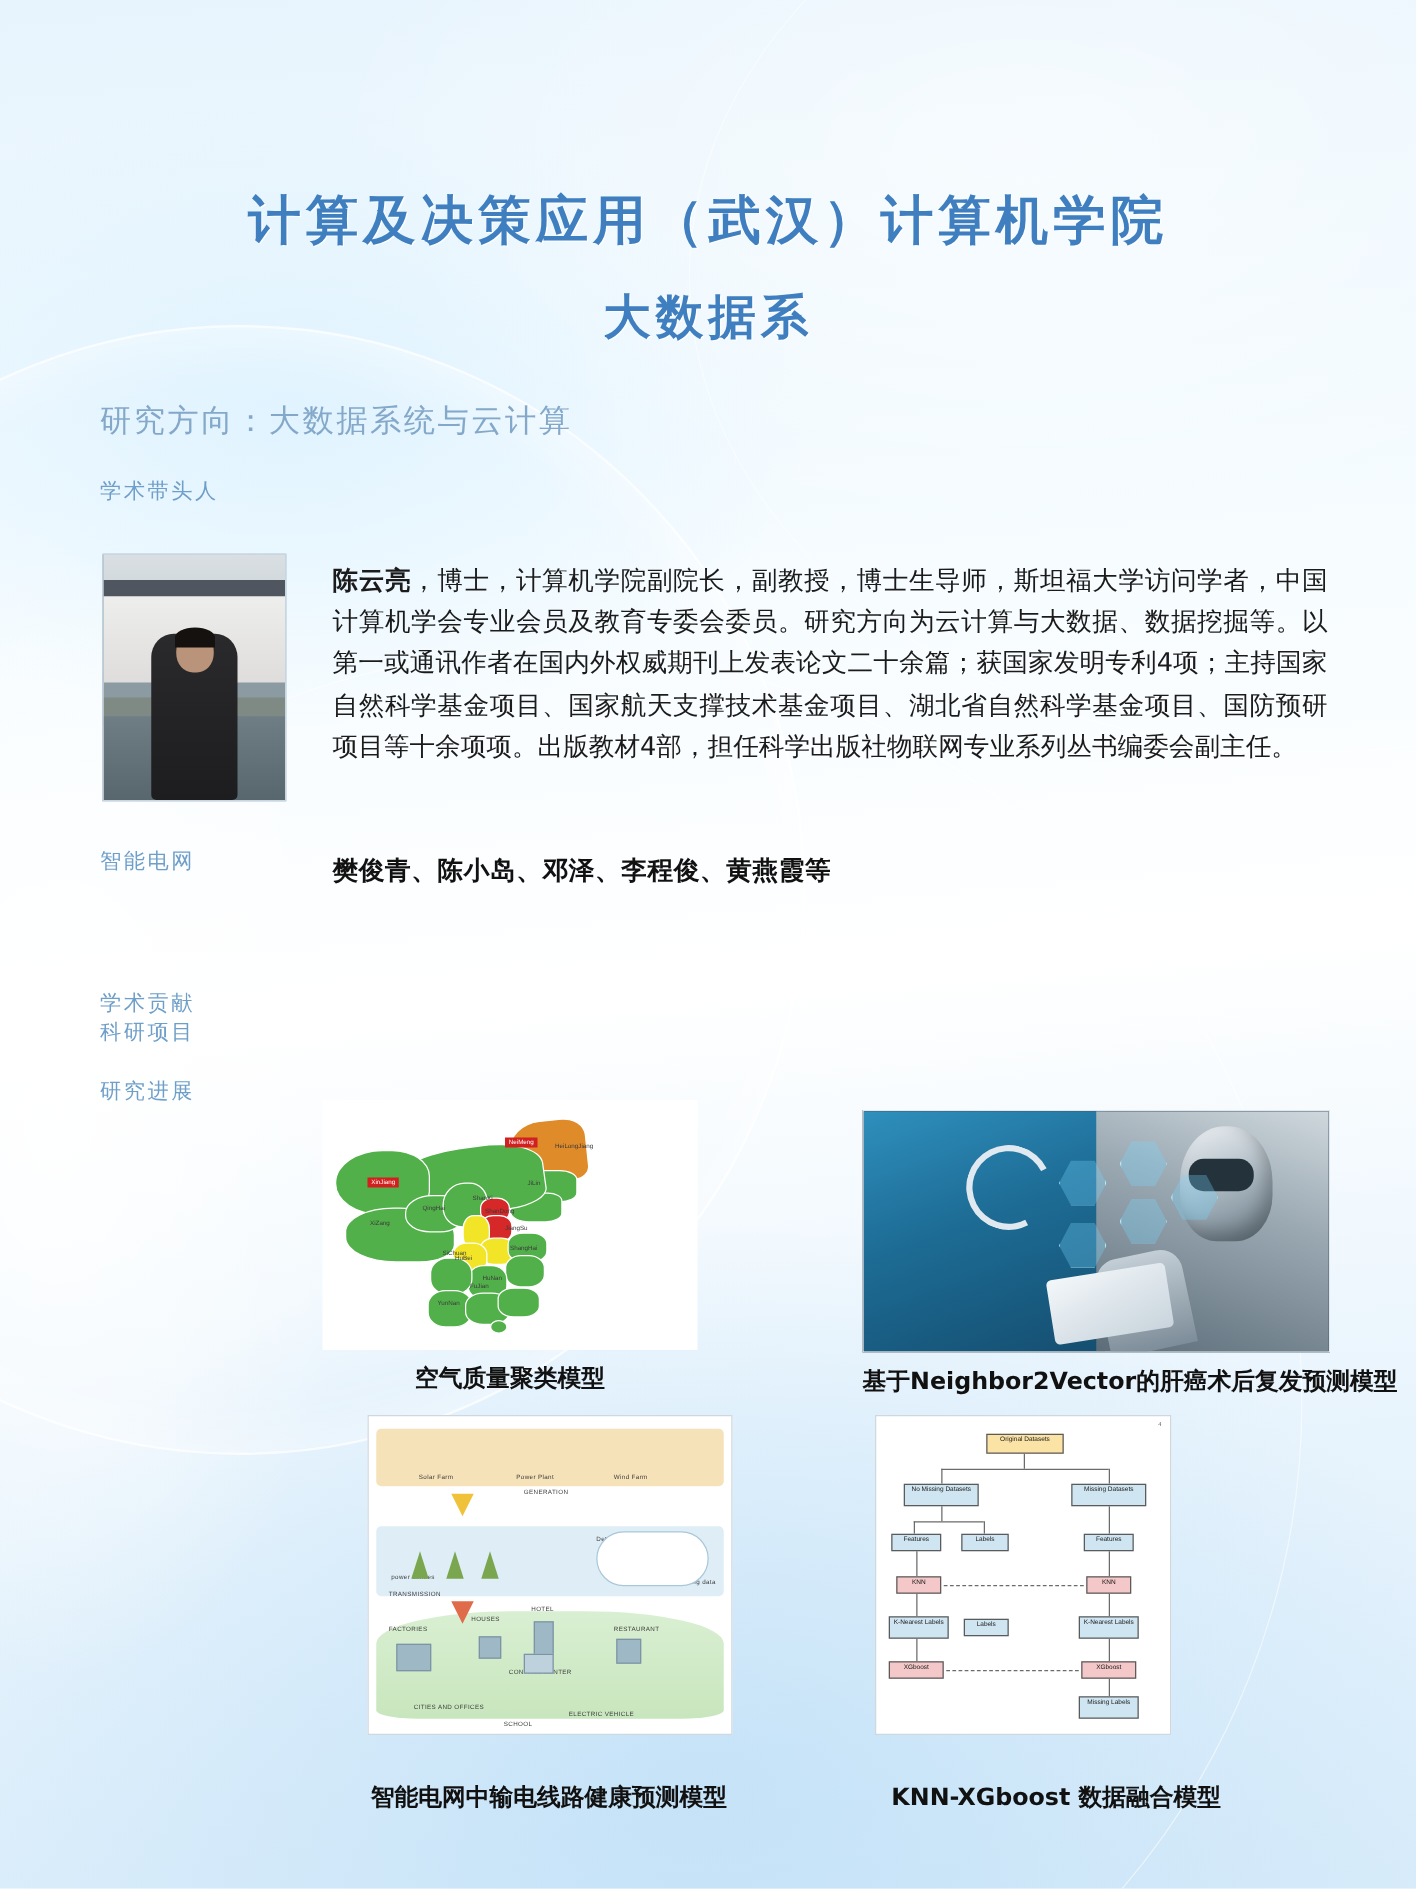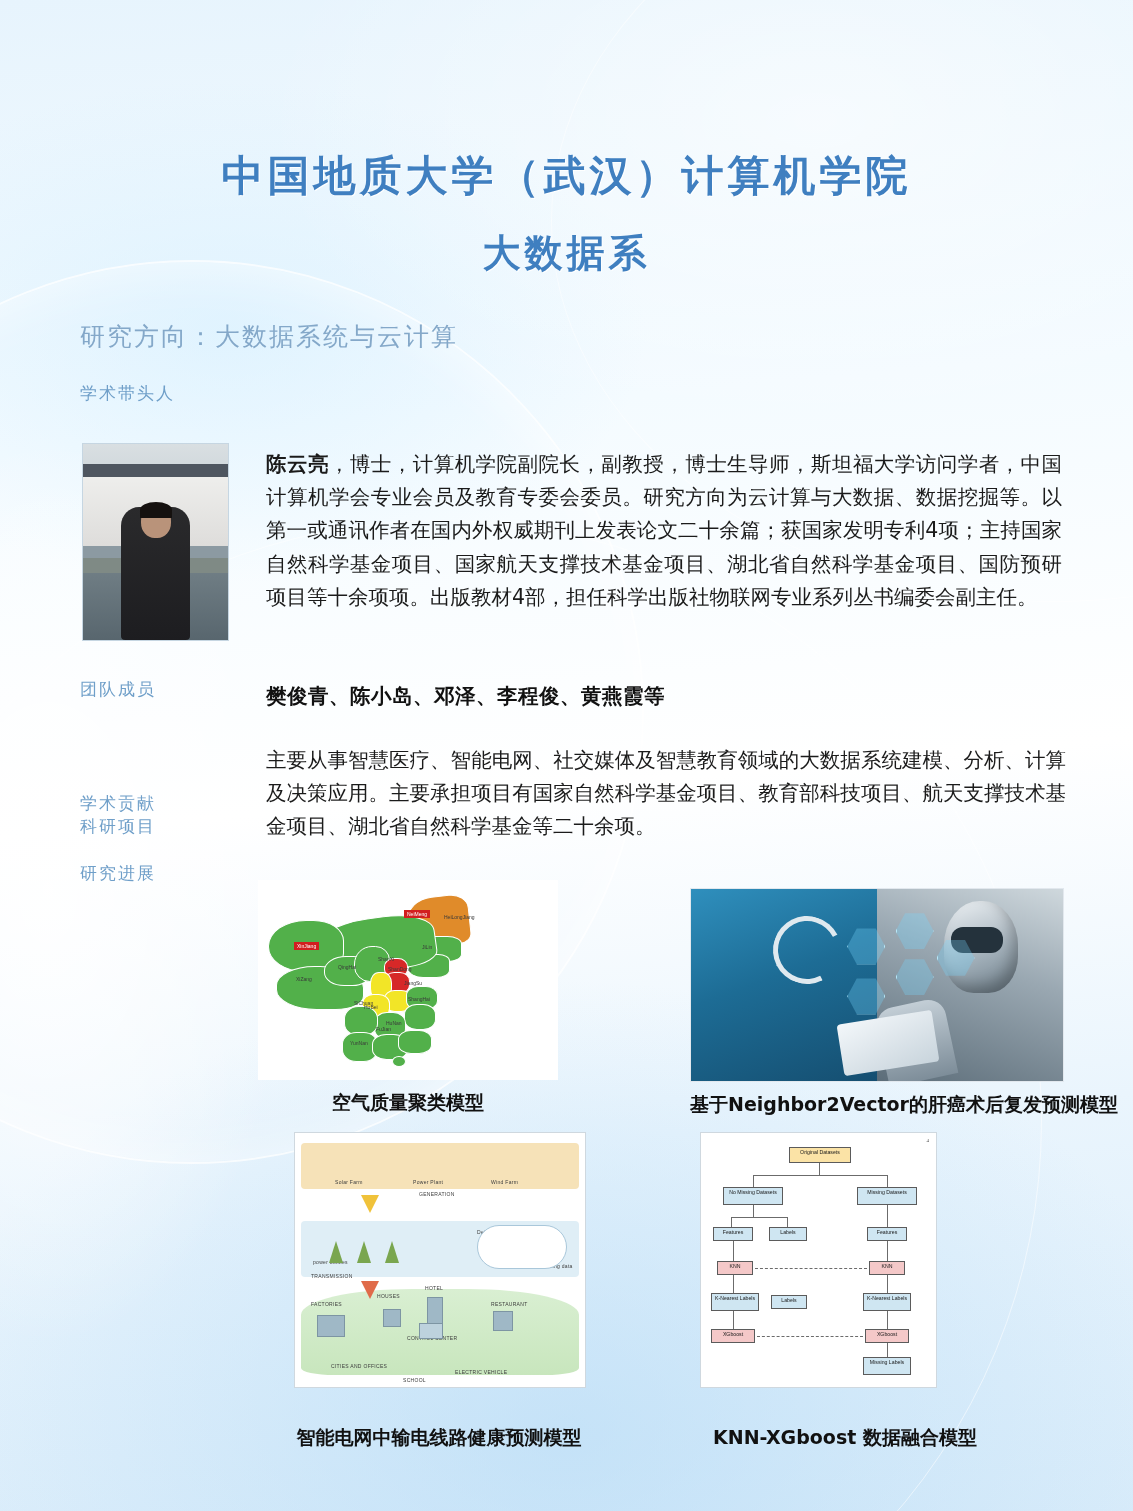--- a/index.html
+++ b/index.html
@@ -457,48 +457,47 @@
 <body>
 
 <div class="poster">
 
   <div class="swoosh sw1"></div>
   <div class="swoosh sw2"></div>
   <div class="swoosh sw3"></div>
   <div class="glow-left"></div>
 
 
-  <div class="title-main">中国地质大学（武汉）计算机学院</div>
+  <div class="title-main">计算及决策应用（武汉）计算机学院</div>
   <div class="title-sub">大数据系</div>
 
   <div class="direction">研究方向：大数据系统与云计算</div>
 
   <div class="section-label lbl-leader">学术带头人</div>
 
   <div class="leader-photo">
     <div class="lp-sky"></div>
     <div class="lp-wall"></div>
     <div class="lp-roof"></div>
     <div class="lp-bank"></div>
     <div class="lp-water"></div>
     <div class="lp-person"></div>
     <div class="lp-head"></div>
     <div class="lp-hair"></div>
   </div>
 
   <div class="leader-text"><span class="nm">陈云亮</span><span>，博士，计算机学院副院长，副教授，博士生导师，斯坦福大学访问学者，中国计算机学会专业会员及教育专委会委员。研究方向为云计算与大数据、数据挖掘等。以第一或通讯作者在国内外权威期刊上发表论文二十余篇；获国家发明专利4项；主持国家自然科学基金项目、国家航天支撑技术基金项目、湖北省自然科学基金项目、国防预研项目等十余项项。出版教材4部，担任科学出版社物联网专业系列丛书编委会副主任。</span></div>
 
-  <div class="section-label lbl-members">团队成员</div>
+  <div class="section-label lbl-members">智能电网</div>
   <div class="members-text">樊俊青、陈小岛、邓泽、李程俊、黄燕霞等</div>
 
   <div class="section-label lbl-contrib">
     <div>学术贡献</div>
     <div>科研项目</div>
   </div>
-  <div class="contrib-text">主要从事智慧医疗、智能电网、社交媒体及智慧教育领域的大数据系统建模、分析、计算及决策应用。主要承担项目有国家自然科学基金项目、教育部科技项目、航天支撑技术基金项目、湖北省自然科学基金等二十余项。</div>
 
   <div class="section-label lbl-progress">研究进展</div>
 
   <div class="fig fig1">
     <div class="fig-box map-box">
 
       <div class="prov" style="left:150px;top:16px;width:60px;height:48px;background:#e08b2a;border:1px solid #ffffff;border-radius:42% 30% 20% 40%;transform:rotate(-6deg);"></div>
       <div class="prov" style="left:156px;top:56px;width:46px;height:24px;background:#52b04a;border:1px solid #ffffff;border-radius:40% 30% 30% 40%;"></div>
       <div class="prov" style="left:150px;top:74px;width:40px;height:22px;background:#52b04a;border:1px solid #ffffff;border-radius:38% 28% 32% 36%;"></div>
       <div class="prov" style="left:52px;top:38px;width:124px;height:52px;background:#52b04a;border:1px solid #ffffff;border-radius:52% 42% 26% 56%;transform:rotate(-8deg);"></div>

